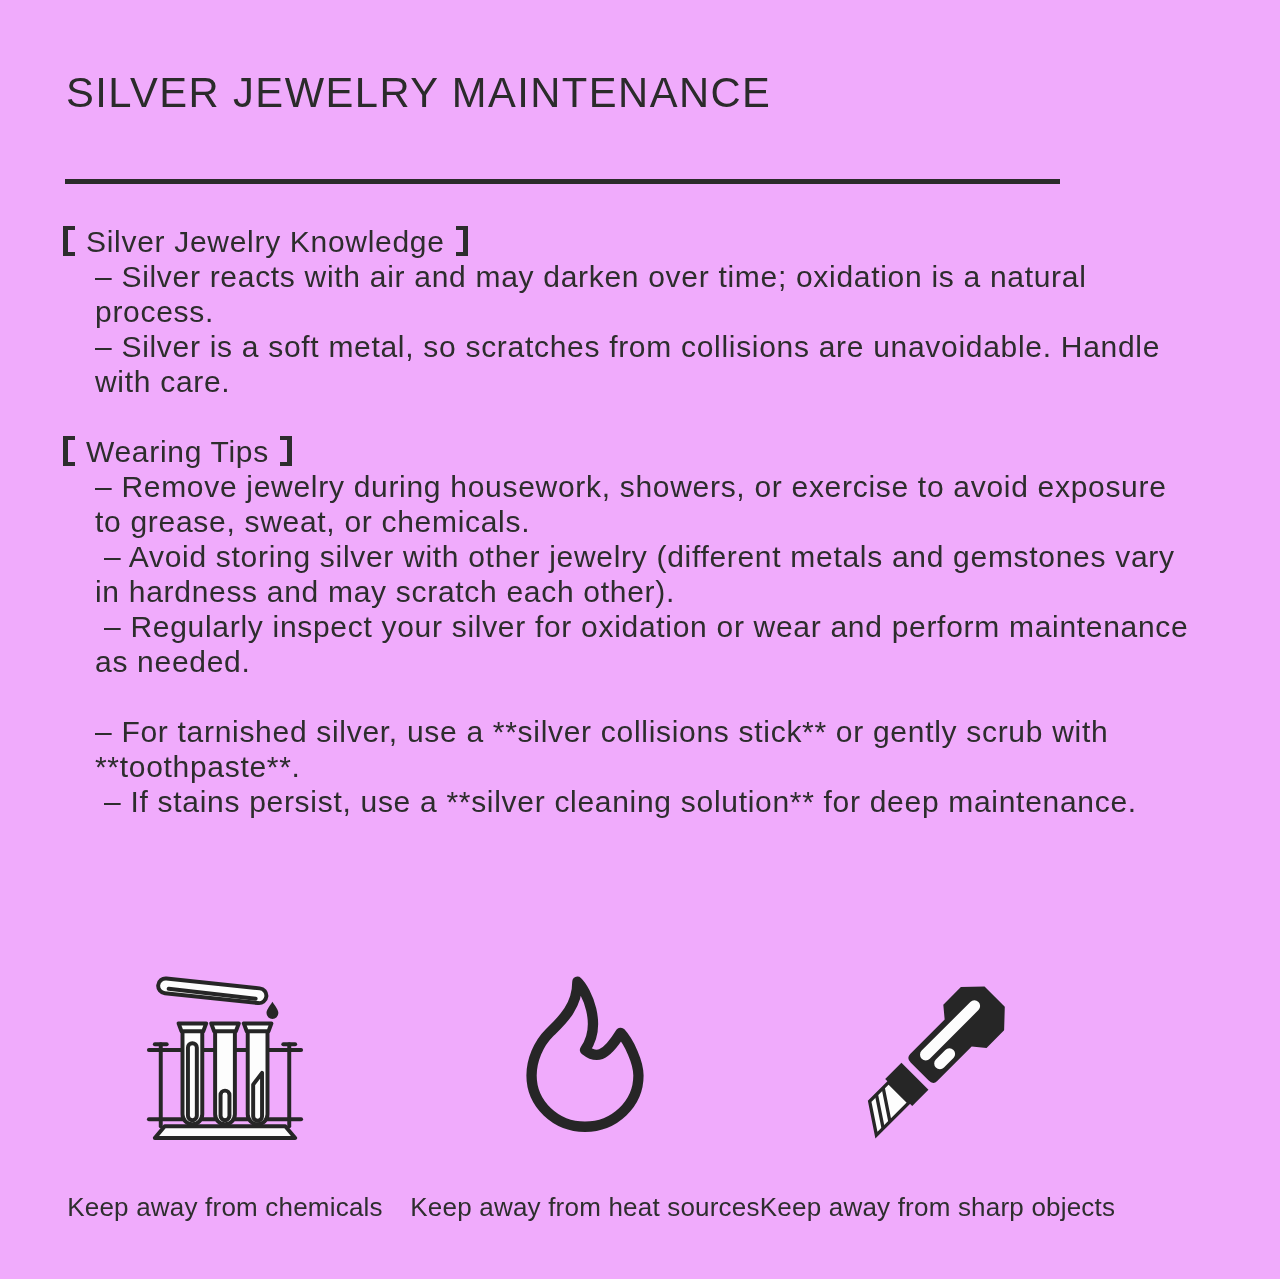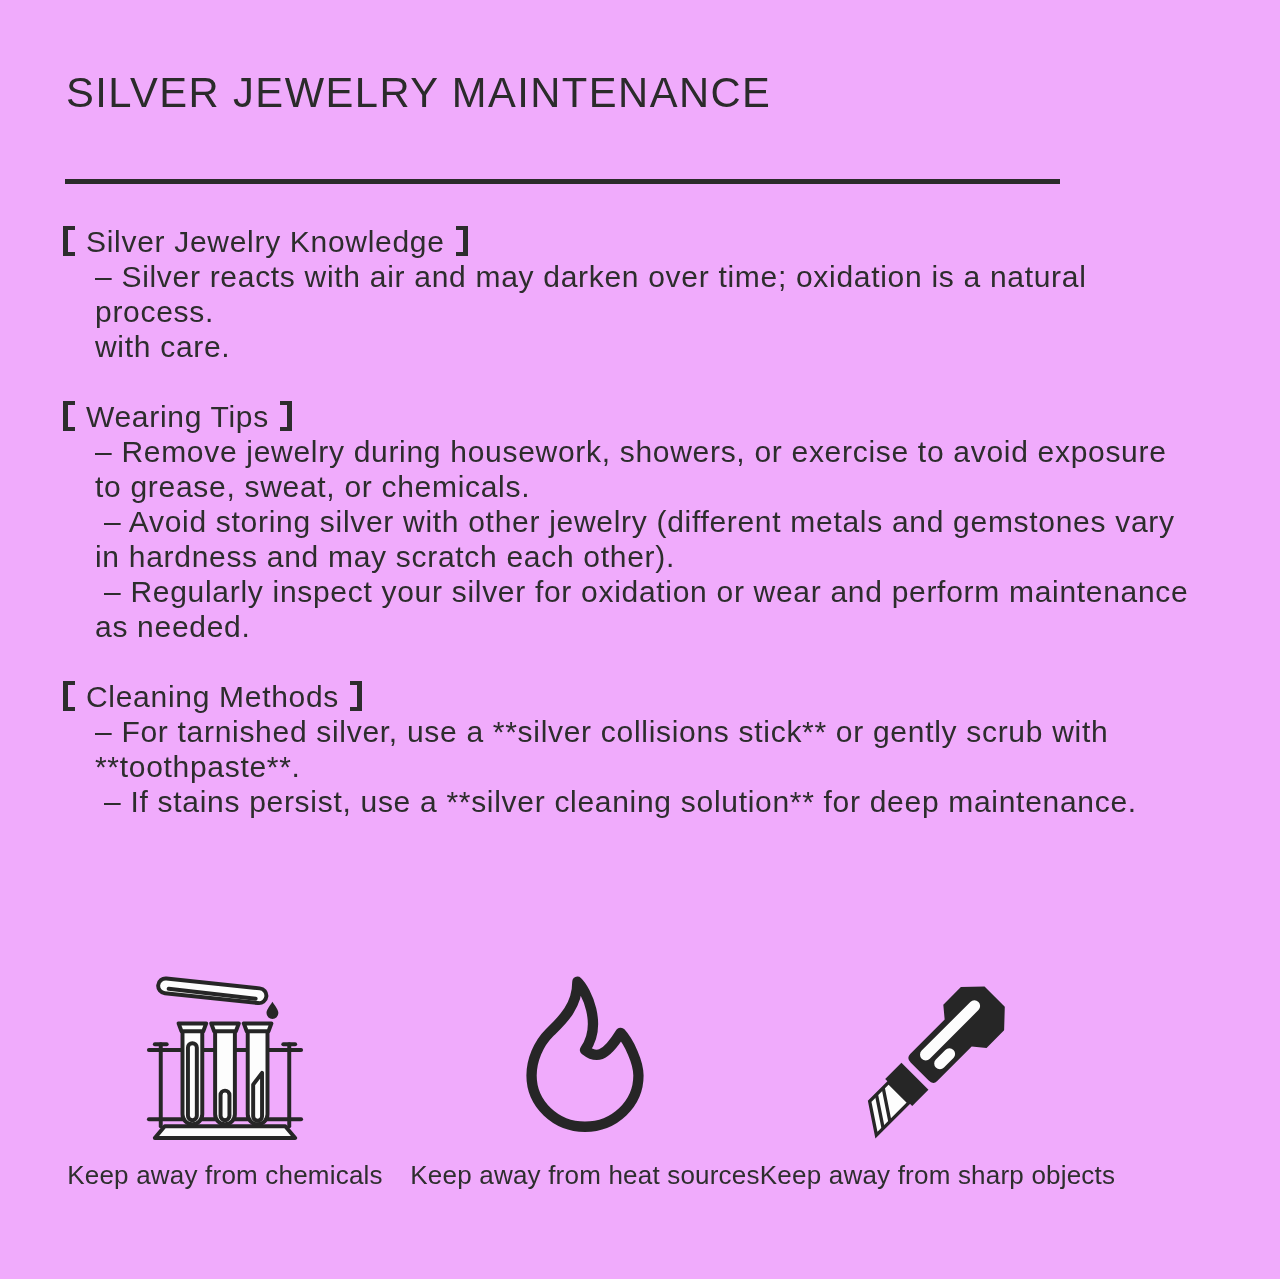--- a/index.html
+++ b/index.html
@@ -63,20 +63,21 @@
     height: 35px;
     line-height: 35px;
     margin-left: 40px;
   }
   .warning-figure {
     position: absolute;
     top: 972px;
     display: flex;
     flex-direction: column;
     align-items: center;
+    gap: 32px;
   }
   .warning-figure .icon-box {
     height: 172px;
     display: flex;
     align-items: center;
     justify-content: center;
   }
   .warning-caption {
     margin-top: 16px;
     font-size: 26px;
@@ -96,35 +97,35 @@
 
   <div class="page-title">SILVER JEWELRY MAINTENANCE</div>
   <div class="title-divider"></div>
 
   <div class="content">
 
     <div class="section">
       <div class="section-heading"><span class="lbr"></span><span>Silver Jewelry Knowledge</span><span class="rbr"></span></div>
       <div class="text-line">– Silver reacts with air and may darken over time; oxidation is a natural</div>
       <div class="text-line">process.</div>
+      <div class="text-line">– Silver is a soft metal, so scratches from collisions are unavoidable. Handle</div>
       <div class="text-line">with care.</div>
     </div>
 
     <div class="section">
       <div class="section-heading"><span class="lbr"></span><span>Wearing Tips</span><span class="rbr"></span></div>
       <div class="text-line">– Remove jewelry during housework, showers, or exercise to avoid exposure</div>
       <div class="text-line">to grease, sweat, or chemicals.</div>
       <div class="text-line"> – Avoid storing silver with other jewelry (different metals and gemstones vary</div>
       <div class="text-line">in hardness and may scratch each other).</div>
       <div class="text-line"> – Regularly inspect your silver for oxidation or wear and perform maintenance</div>
       <div class="text-line">as needed.</div>
     </div>
 
     <div class="section">
-      <div class="section-heading"><span class="lbr"></span><span>Cleaning Methods</span><span class="rbr"></span></div>
       <div class="text-line">– For tarnished silver, use a **silver collisions stick** or gently scrub with</div>
       <div class="text-line">**toothpaste**.</div>
       <div class="text-line"> – If stains persist, use a **silver cleaning solution** for deep maintenance.</div>
     </div>
 
   </div>
 
   <div class="warning-figure fig-1">
     <div class="icon-box">
       <svg width="168" height="168" viewBox="0 0 170 170" fill="none" stroke="#262626" stroke-width="4" stroke-linecap="round" stroke-linejoin="round">

